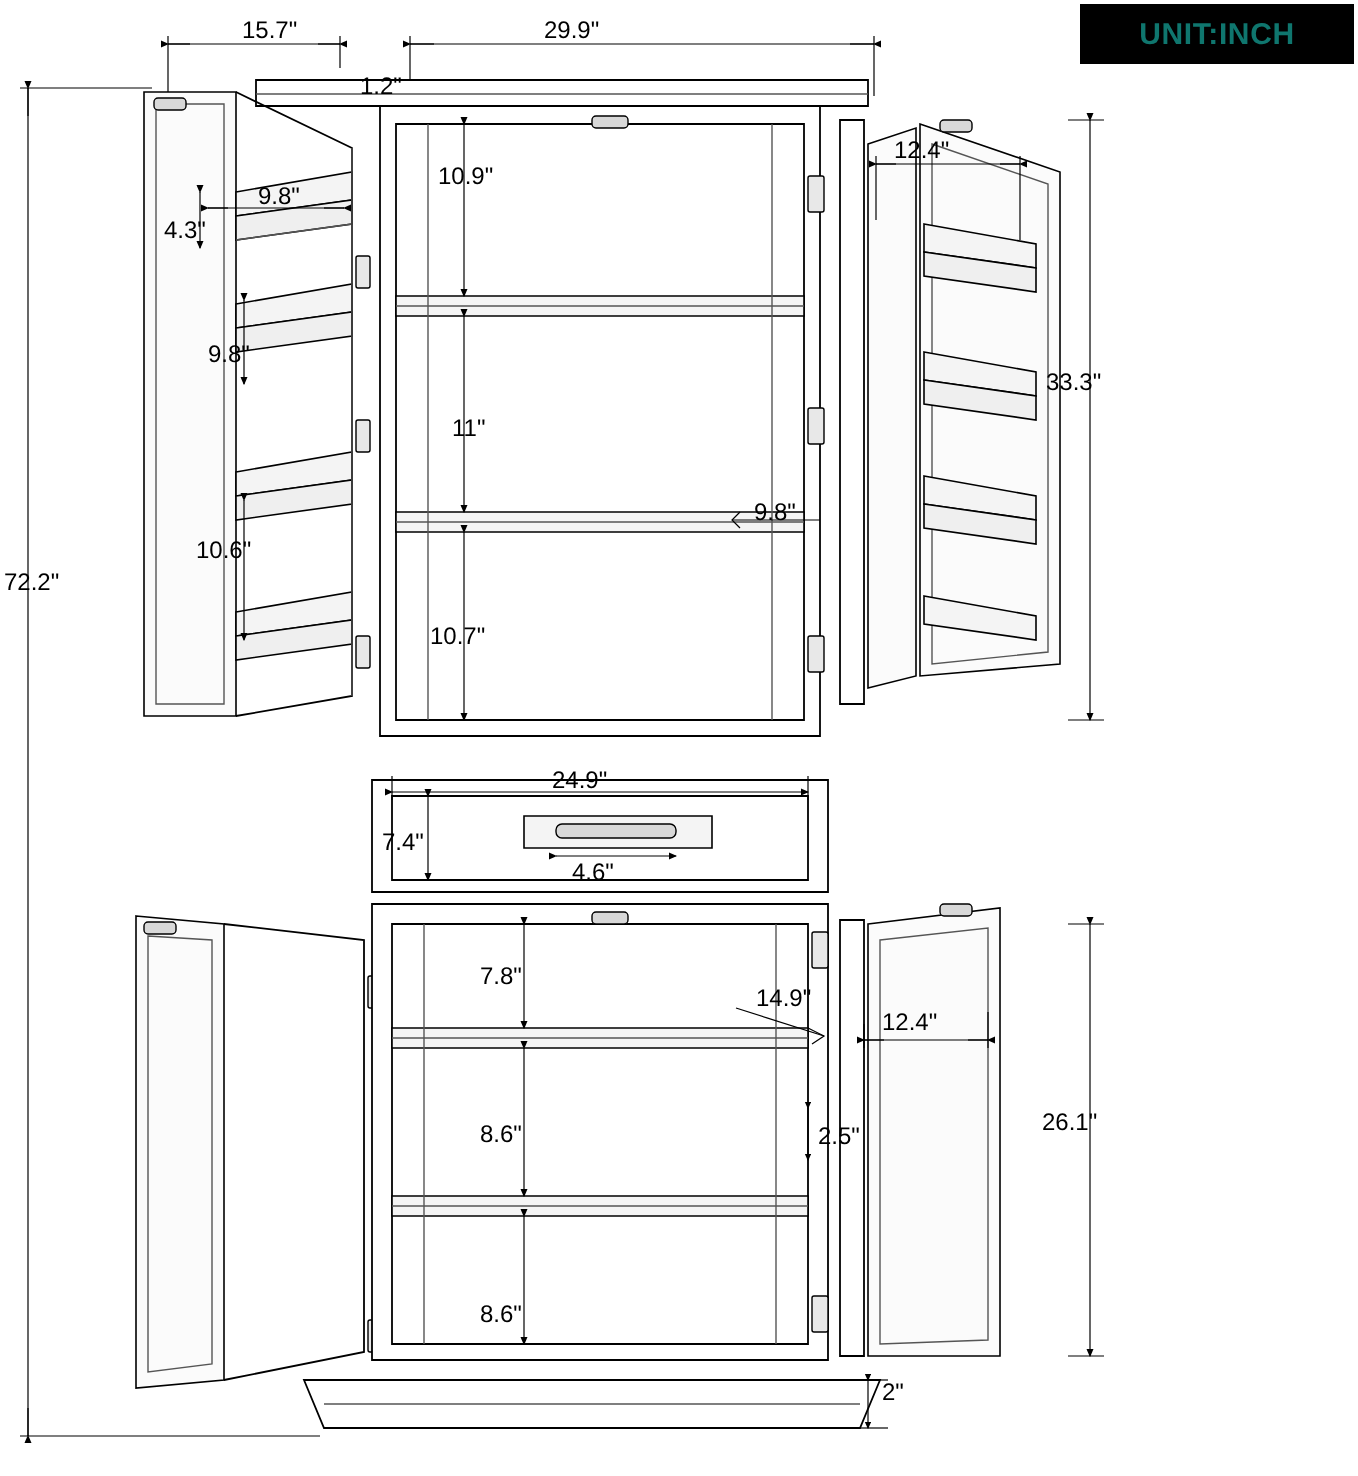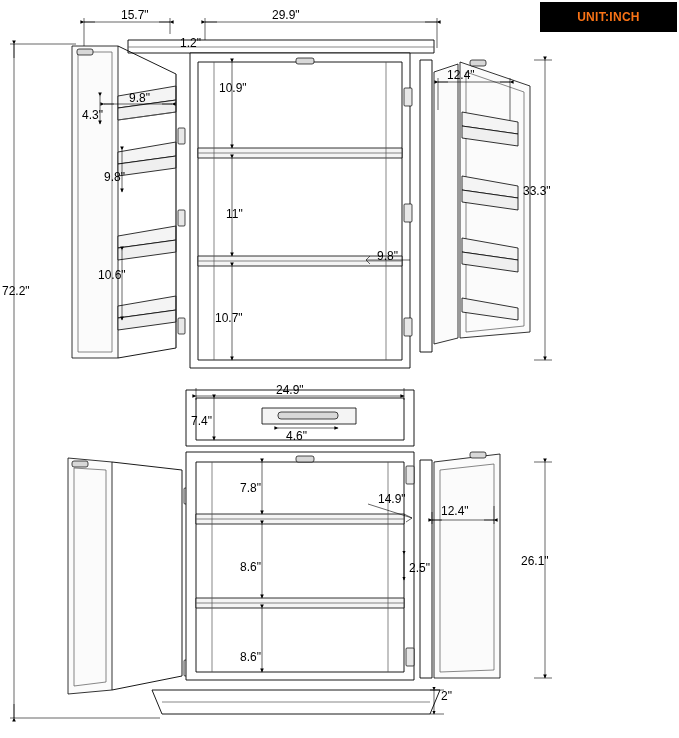--- a/index.html
+++ b/index.html
@@ -11,23 +11,23 @@
     position: relative;
     width: 679px;
     height: 738px;
     background: #ffffff;
     font-family: "Liberation Sans", sans-serif;
     overflow: hidden;
   }
   .unit-badge {
     position: absolute;
     background: #000000;
-    color: #f97316;
+    color: #0f766e;
     font-weight: bold;
-    font-size: 12px;
+    font-size: 15px;
     letter-spacing: 0.3px;
     display: flex;
     align-items: center;
     justify-content: center;
   }
   .dim-label {
     position: absolute;
     font-size: 12px;
     color: #000000;
     white-space: nowrap;

